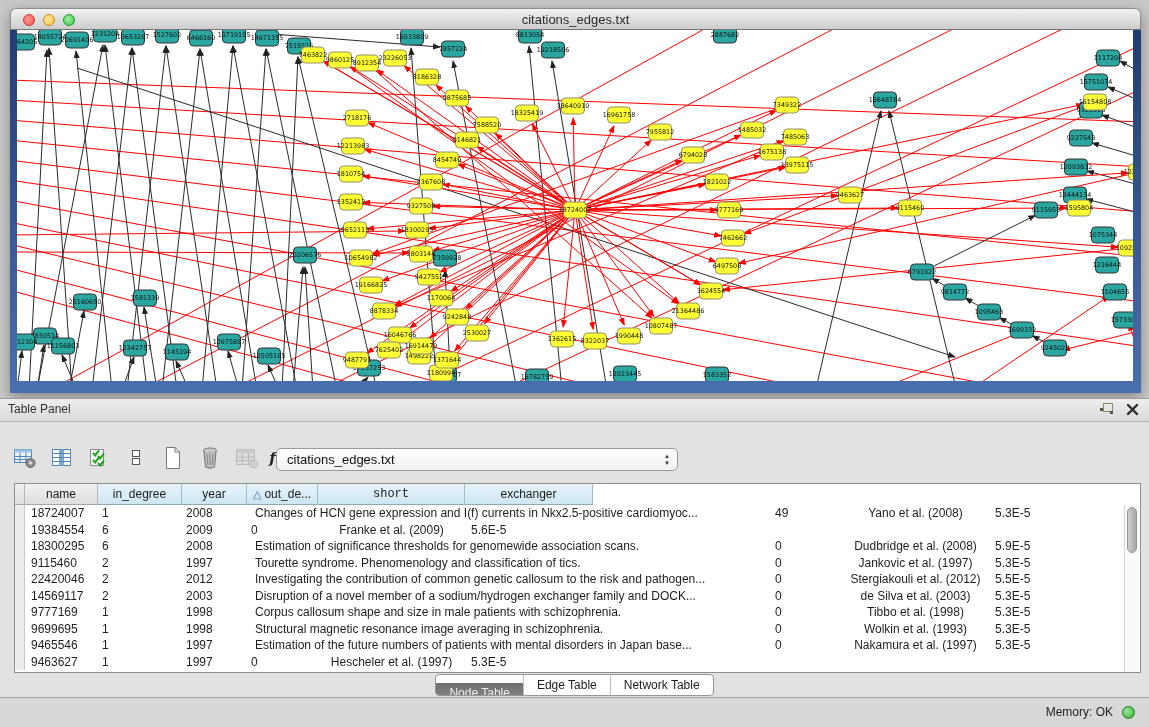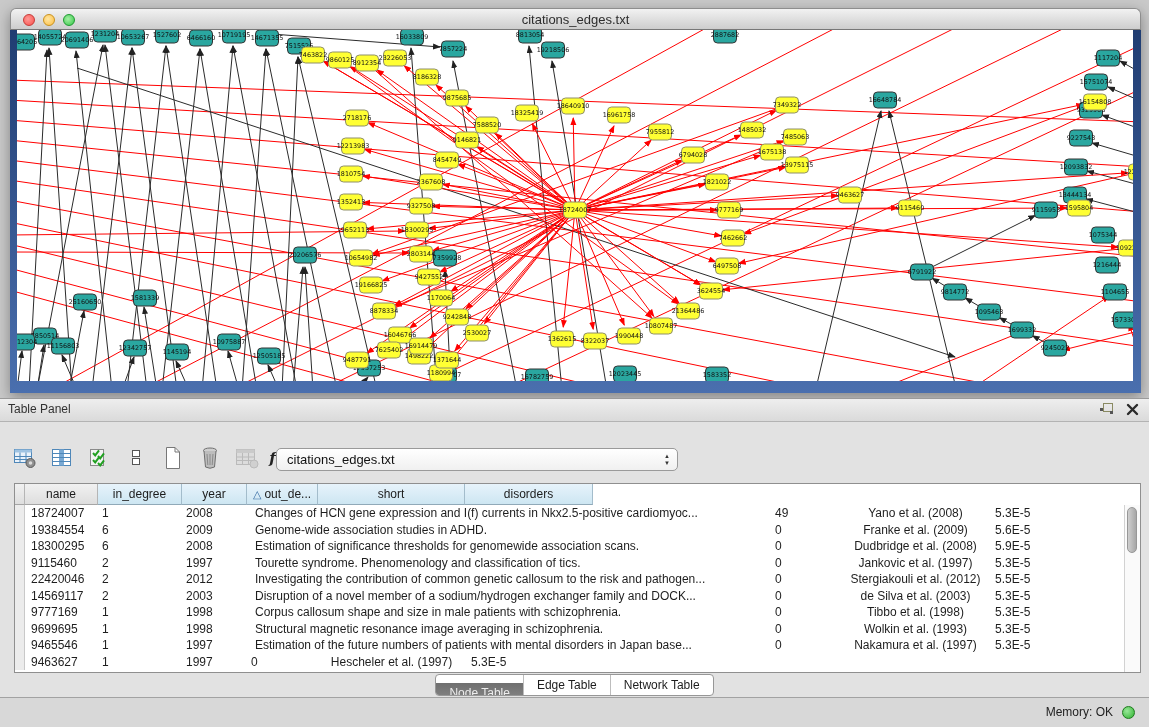--- a/index.html
+++ b/index.html
@@ -527,40 +527,39 @@
       <span class="arrows">▲<br>▼</span>
     </div>
 
     <div class="tablewrap">
       <div class="thead" id="thead">
           <div class="th gray" style="width: 10px;"></div>
           <div class="th gray" style="width: 73px;"><span>name</span></div>
           <div class="th" style="width: 84px;"><span>in_degree</span></div>
           <div class="th" style="width: 65px;"><span>year</span></div>
           <div class="th" style="width: 71px;"><span class="sortglyph">△</span><span>out_de...</span></div>
-          <div class="th" style="width: 147px;"><span>short</span></div>
-          <div class="th" style="width: 128px;"><span>disorders</span></div>
+          <div class="th" style="width: 147px; font-family: Liberation Mono, monospace;"><span>short</span></div>
+          <div class="th" style="width: 128px;"><span>exchanger</span></div>
         </div>
       <div id="tbody">
           <div class="tr">
             <div class="td gut" style="width: 10px;"></div>
             <div class="td" style="width: 73px; text-align: left; padding-left: 6px;">18724007</div>
             <div class="td" style="width: 84px; text-align: left; padding-left: 4px;">1</div>
             <div class="td" style="width: 65px; text-align: left; padding-left: 4px;">2008</div>
             <div class="td" style="width: 524px; text-align: left; padding-left: 8px;">Changes of HCN gene expression and I(f) currents in Nkx2.5-positive cardiomyoc...</div>
             <div class="td" style="width: 71px; text-align: left; padding-left: 4px;">49</div>
             <div class="td" style="width: 147px; text-align: center; padding-left: 0px;">Yano et al. (2008)</div>
             <div class="td" style="width: 128px; text-align: left; padding-left: 6px;">5.3E-5</div>
           </div>
           <div class="tr">
             <div class="td gut" style="width: 10px;"></div>
             <div class="td" style="width: 73px; text-align: left; padding-left: 6px;">19384554</div>
             <div class="td" style="width: 84px; text-align: left; padding-left: 4px;">6</div>
             <div class="td" style="width: 65px; text-align: left; padding-left: 4px;">2009</div>
-            <div class="td" style="width: 524px; text-align: left; padding-left: 8px;">Genome-wide association studies in ADHD.</div>
             <div class="td" style="width: 71px; text-align: left; padding-left: 4px;">0</div>
             <div class="td" style="width: 147px; text-align: center; padding-left: 0px;">Franke et al. (2009)</div>
             <div class="td" style="width: 128px; text-align: left; padding-left: 6px;">5.6E-5</div>
           </div>
           <div class="tr">
             <div class="td gut" style="width: 10px;"></div>
             <div class="td" style="width: 73px; text-align: left; padding-left: 6px;">18300295</div>
             <div class="td" style="width: 84px; text-align: left; padding-left: 4px;">6</div>
             <div class="td" style="width: 65px; text-align: left; padding-left: 4px;">2008</div>
             <div class="td" style="width: 524px; text-align: left; padding-left: 8px;">Estimation of significance thresholds for genomewide association scans.</div>

